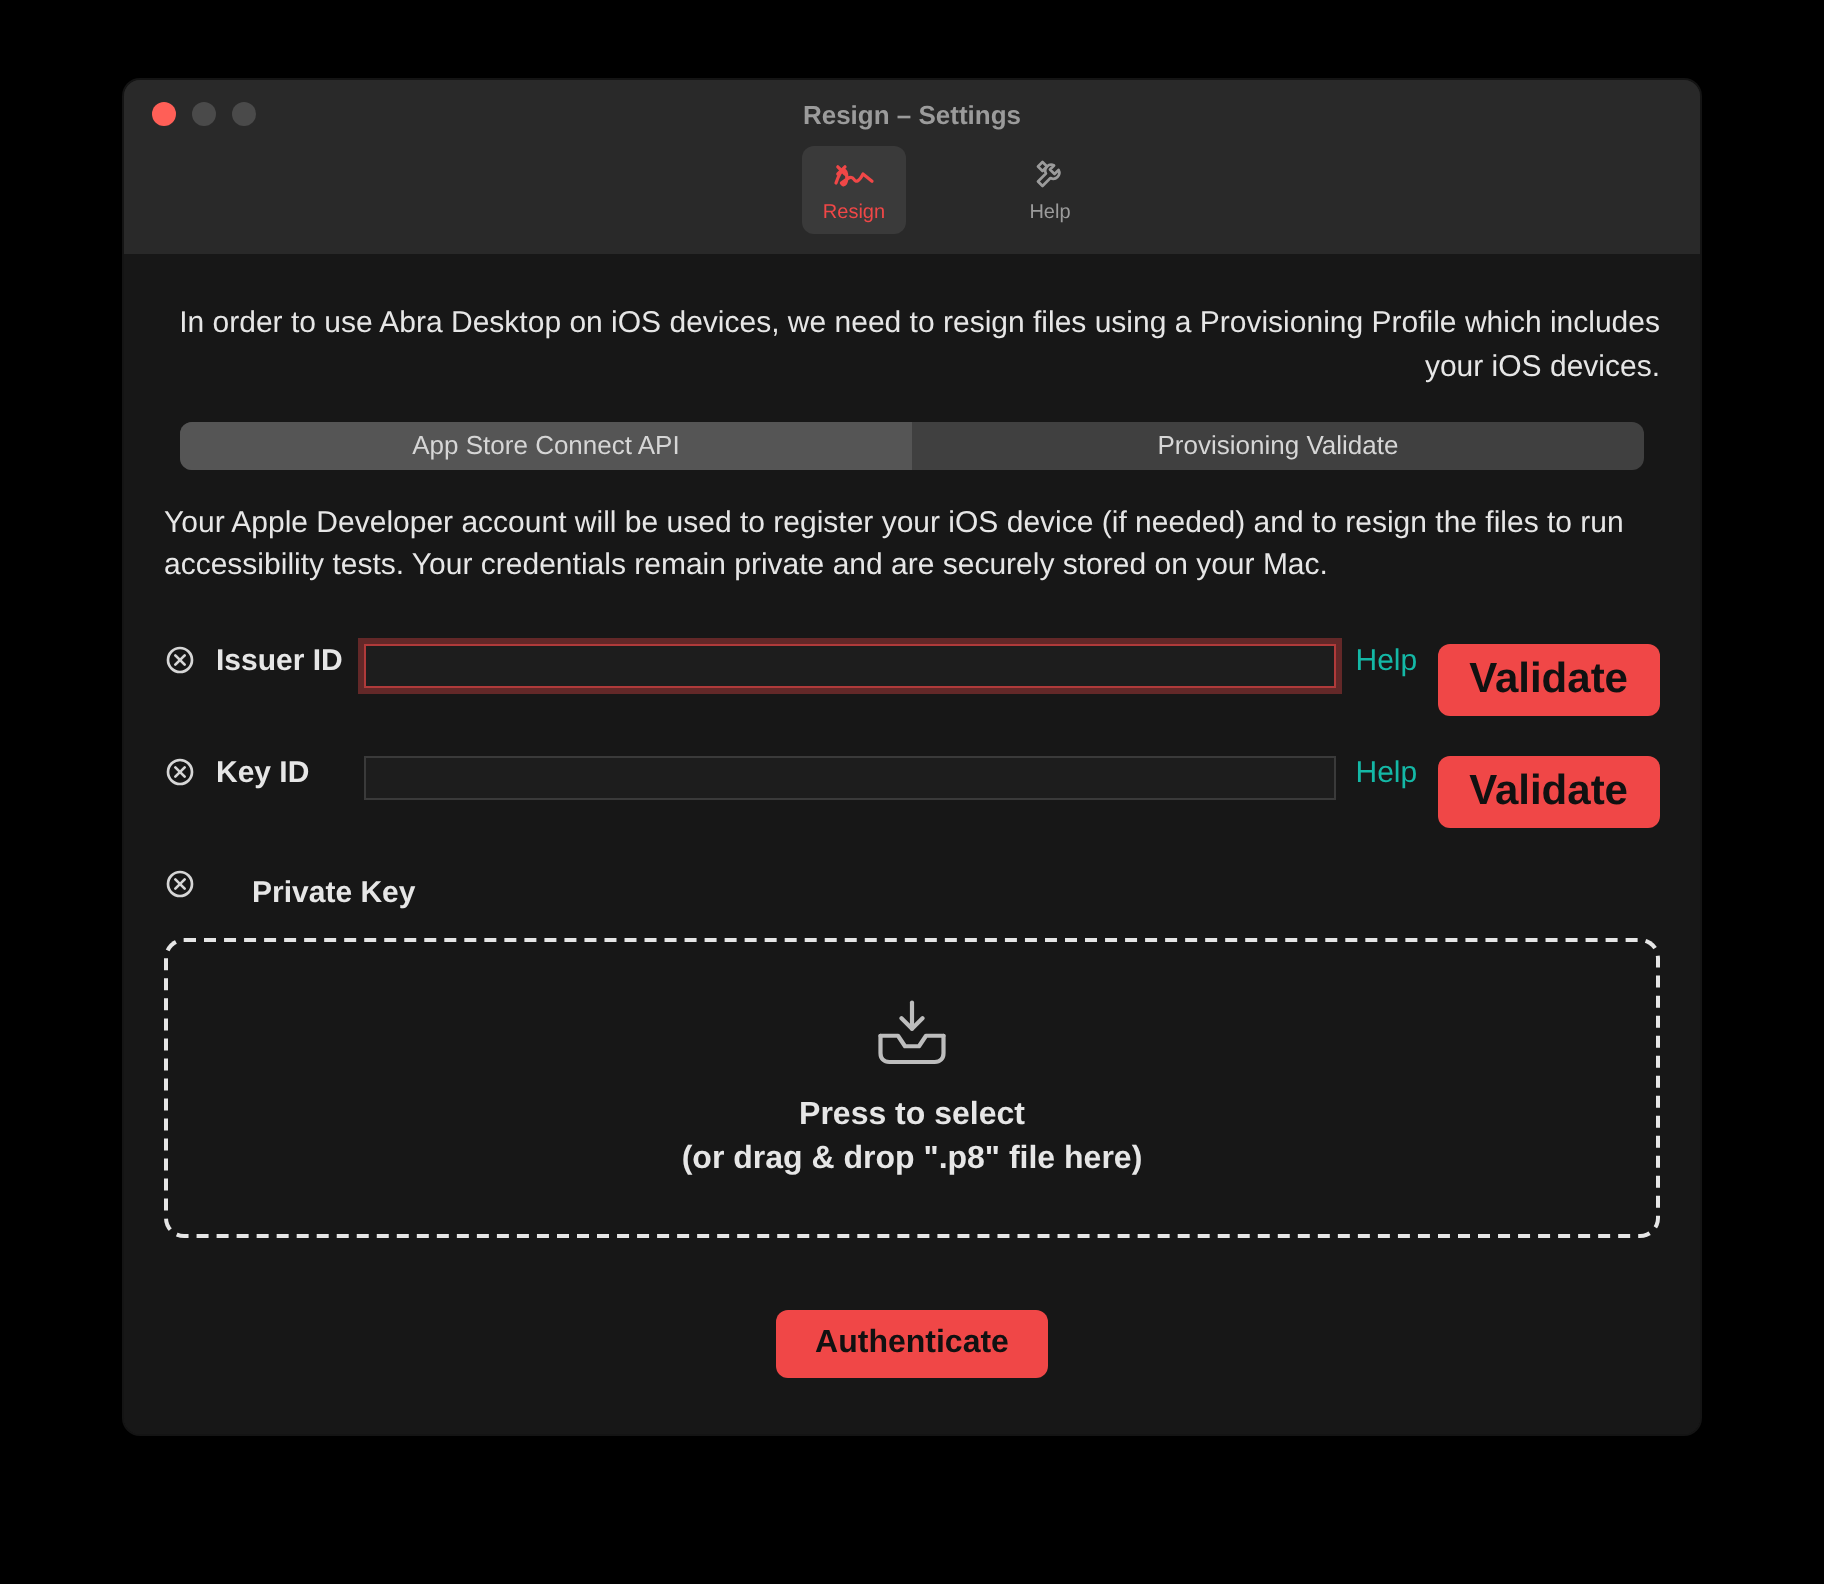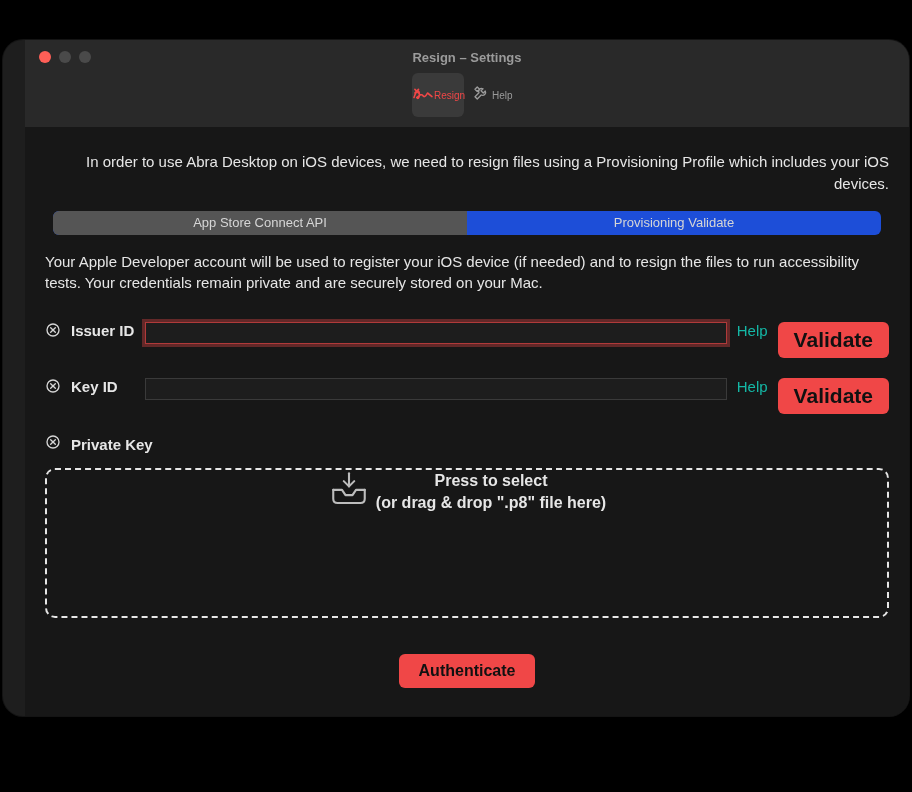--- a/index.html
+++ b/index.html
@@ -11,26 +11,25 @@
       background: #000;
       width: 912px;
       height: 792px;
       font-family: -apple-system, BlinkMacSystemFont, "Segoe UI", Helvetica, Arial, sans-serif;
       display: flex;
       align-items: flex-start;
       justify-content: center;
       padding-top: 40px;
     }
     .window {
-      width: 906px;
+      width: 788px;
       background: #1e1e1e;
-      border-radius: 20px;
+      border-radius: 8px;
       overflow: hidden;
       box-shadow: 0 0 0 1px rgba(255,255,255,0.08), 0 20px 60px rgba(0,0,0,0.6);
-      padding-left: 22px;
     }
     .titlebar {
       background: #292929;
       padding: 10px 14px 0 14px;
       position: relative;
     }
     .traffic-lights {
       position: absolute;
       left: 14px;
       top: 11px;
@@ -53,26 +52,29 @@
       padding-bottom: 4px;
     }
     .toolbar-tabs {
       display: flex;
       justify-content: center;
       gap: 6px;
       padding: 4px 0 10px 0;
     }
     .toolbar-tab {
       display: flex;
+      flex-direction: column;
       align-items: center;
+      justify-content: center;
       width: 52px;
       height: 44px;
       border-radius: 6px;
       font-size: 10px;
       cursor: pointer;
+      margin-left: 40px;
     }
     .toolbar-tab.active {
       background: #3a3a3a;
       color: #f04747;
     }
     .toolbar-tab.inactive {
       color: #9b9b9b;
     }
     .toolbar-tab .tab-icon {
       margin-bottom: 2px;
@@ -83,21 +85,21 @@
       color: #e6e6e6;
     }
     .intro-text {
       font-size: 15px;
       line-height: 1.45;
       margin-bottom: 16px;
       text-align: right;
     }
     .seg-control {
       display: flex;
-      background: #1d4ed8;
+      background: #404040;
       border-radius: 6px;
       overflow: hidden;
       margin: 0 8px 16px 8px;
       height: 24px;
     }
     .seg {
       flex: 1;
       text-align: center;
       font-size: 13px;
       line-height: 24px;
@@ -157,30 +159,31 @@
       color: #111;
       font-size: 21px;
       font-weight: 700;
       border: none;
       border-radius: 6px;
       padding: 6px 16px;
       cursor: pointer;
     }
     .section-label-row {
       display: flex;
-      align-items: center;
-      gap: 10px;
+      align-items: flex-end;
+      gap: 28px;
       margin-bottom: 14px;
     }
     .dropzone {
       border: 2px dashed #e6e6e6;
       border-radius: 10px;
       height: 150px;
       display: flex;
-      flex-direction: row;
+      flex-direction: column;
+      align-items: center;
       justify-content: center;
       gap: 6px;
       cursor: pointer;
       margin-bottom: 36px;
     }
     .dropzone-text {
       text-align: center;
       color: #e6e6e6;
       font-size: 16px;
       font-weight: 600;

